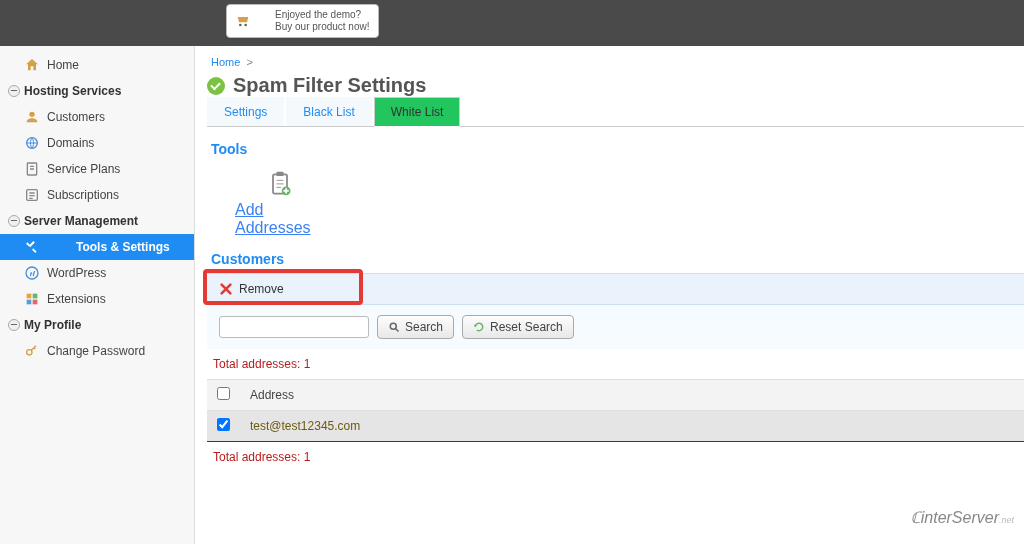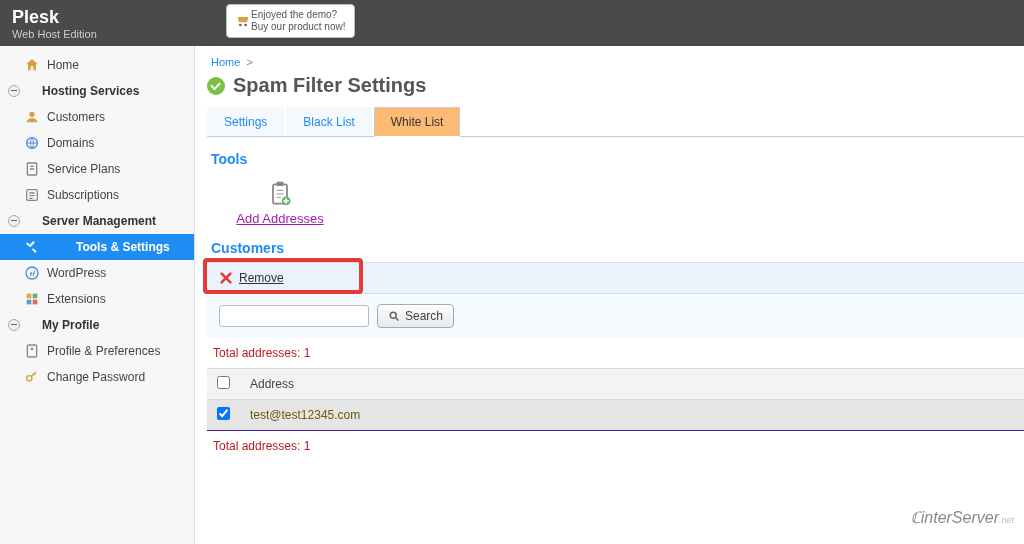--- a/index.html
+++ b/index.html
@@ -2,56 +2,56 @@
 <html><head>
   <meta charset="utf-8">
   <style>
     * { margin: 0; padding: 0; box-sizing: border-box; font-family: Arial, Helvetica, sans-serif; }
     body { background: #fff; font-size: 12px; color: #333; width: 1024px; height: 544px; overflow: hidden; position: relative; }
 
     .header { background: #4a4a4a; height: 46px; display: flex; align-items: center; padding: 0 12px; position: relative; }
     .brand-title { color: #fff; font-size: 18px; font-weight: bold; }
     .brand-sub { color: #ccc; font-size: 11px; }
     .brand { display: flex; flex-direction: column; }
-    .promo { position: absolute; left: 226px; top: 4px; background: #fff; border: 1px solid #bbb; border-radius: 4px; padding: 4px 8px; display: flex; align-items: center; gap: 0; box-shadow: 0 1px 2px rgba(0,0,0,0.1); }
+    .promo { position: absolute; left: 226px; top: 4px; background: #fff; border: 1px solid #bbb; border-radius: 4px; padding: 4px 8px; display: flex; align-items: center; gap: 24px; box-shadow: 0 1px 2px rgba(0,0,0,0.1); }
     .promo-text { font-size: 10px; color: #555; line-height: 1.2; }
 
     .layout { display: flex; height: calc(100% - 46px); }
     .sidebar { width: 195px; background: #f7f7f7; border-right: 1px solid #ddd; padding-top: 6px; }
     .main { flex: 1; padding: 10px 0 0 12px; position: relative; }
 
     .side-item { display: flex; align-items: center; gap: 7px; padding: 5px 10px 5px 24px; color: #444; cursor: pointer; font-size: 12px; }
     .side-item.active { background: #1e8cf2; color: #fff; font-weight: bold; gap: 36px; }
-    .side-group { display: flex; align-items: center; gap: 22px; padding: 6px 10px 6px 8px; font-weight: bold; color: #333; font-size: 12px; }
+    .side-group { display: flex; align-items: center; gap: 4px; padding: 6px 10px 6px 8px; font-weight: bold; color: #333; font-size: 12px; }
     .collapse-btn { width: 12px; height: 12px; border: 1px solid #aaa; border-radius: 50%; background: #f0f0f0; position: relative; }
     .collapse-btn::after { content: ''; position: absolute; left: 2px; top: 4px; width: 6px; height: 1px; background: #666; }
 
     .ico { width: 16px; height: 16px; display: inline-flex; align-items: center; justify-content: center; }
 
     .breadcrumb { font-size: 11px; color: #888; padding: 0 0 6px 4px; }
     .breadcrumb a { color: #1e8cf2; text-decoration: none; }
 
-    .page-title-row { display: flex; align-items: center; gap: 8px; margin-bottom: 10px; }
+    .page-title-row { display: flex; align-items: center; gap: 8px; }
     .page-title { font-size: 20px; font-weight: bold; color: #555; }
     .check-ico { width: 18px; height: 18px; border-radius: 50%; background: #7bc142; position: relative; }
     .check-ico::after { content: ''; position: absolute; left: 4px; top: 5px; width: 7px; height: 4px; border-left: 2px solid #fff; border-bottom: 2px solid #fff; transform: rotate(-45deg); }
 
     .tabs { display: flex; border-bottom: 1px solid #ccc; }
     .tab { padding: 7px 16px; font-size: 12px; color: #1e8cf2; cursor: pointer; border: 1px solid transparent; border-bottom: none; background: #f4f9fe; margin-right: 2px; }
-    .tab.active { background: #fdba74; border: 1px solid #ccc; border-bottom: 1px solid #fff; margin-bottom: -1px; color: #333; }
+    .tab.active { background: #22c55e; border: 1px solid #ccc; border-bottom: 1px solid #fff; margin-bottom: -1px; color: #333; }
 
     .section-title { color: #1e8cf2; font-weight: bold; font-size: 14px; margin: 14px 0 6px 4px; }
 
     .tools { padding: 6px 0 0 28px; }
     .tool-btn { display: flex; flex-direction: column; align-items: center; gap: 4px; cursor: pointer; width: 90px; }
-    .tool-btn a { color: #a21caf; text-decoration: underline; font-size: 13px; }
+    .tool-btn a { color: #3b82f6; text-decoration: underline; font-size: 16px; }
     .clipboard-ico { width: 28px; height: 28px; }
     .remove-x { width: 14px; height: 14px; }
     .addresses-container { border-top: 1px solid #cde0ef; background: #eaf3fb; padding: 0; margin-right: 0; }
-    .remove-full { display:flex; align-items:center; gap:6px; padding:8px 12px; background:#eaf3fb; border-bottom:1px solid #cde0ef;text-decoration:underline; }
+    .remove-full { display:flex; align-items:center; gap:6px; padding:8px 12px; background:#eaf3fb; border-bottom:1px solid #cde0ef; }
 
     .search-row { display: flex; align-items: center; gap: 8px; padding: 10px 12px; background: #f6fbff; }
     .search-input { width: 150px; border: 1px solid #bbb; border-radius: 3px; padding: 3px 6px; font-size: 12px; }
     .btn { border: 1px solid #aaa; border-radius: 4px; background: linear-gradient(#fdfdfd, #e8e8e8); padding: 4px 10px; font-size: 12px; cursor: pointer; display: inline-flex; align-items: center; gap: 5px; color: #444; }
     .mag-ico { width: 12px; height: 12px; }
     .reset-ico { width: 12px; height: 12px; }
 
     .total { padding: 8px 6px; color: #b91c1c; font-size: 12px; }
 
     .table { width: 100%; border-collapse: collapse; }
@@ -61,24 +61,20 @@
     .checkbox-cell { width: 28px; }
 
     .footer-logo { position: absolute; right: 10px; bottom: 16px; font-size: 16px; color: #888; font-style: italic; }
 
     .highlight-box { position: absolute; border: 4px solid #e53935; border-radius: 4px; pointer-events: none; }
   </style>
 </head>
 <body>
 
 <div class="header">
-  <div class="brand">
-    <span class="brand-title">Plesk</span>
-    <span class="brand-sub">Web Host Edition</span>
-  </div>
   <div class="promo">
     <span class="ico">
       <svg viewBox="0 0 24 24" width="22" height="22">
           <path fill="#d4a048" d="M4 6h16l-2 8H6z"></path>
           <circle cx="8" cy="18" r="2" fill="#666"></circle>
           <circle cx="16" cy="18" r="2" fill="#666"></circle>
         </svg>
     </span>
     <div class="promo-text">
       <div>Enjoyed the demo?</div>
@@ -169,29 +165,20 @@
             <rect x="4" y="13" width="7" height="7" fill="#5a9bd5"></rect>
             <rect x="13" y="13" width="7" height="7" fill="#d96b6b"></rect>
           </svg>
         </span>
       <span>Extensions</span>
     </div>
 
     <div class="side-group">
       <span class="collapse-btn"></span>
       <span>My Profile</span>
-    </div>
-    <div class="side-item">
-      <span class="ico">
-          <svg viewBox="0 0 24 24" width="16" height="16">
-            <rect x="5" y="3" width="14" height="18" rx="2" fill="none" stroke="#888" stroke-width="2"></rect>
-            <circle cx="12" cy="9" r="2" fill="#888"></circle>
-          </svg>
-        </span>
-      <span>Profile &amp; Preferences</span>
     </div>
     <div class="side-item">
       <span class="ico">
           <svg viewBox="0 0 24 24" width="16" height="16">
             <circle cx="8" cy="14" r="4" fill="none" stroke="#d4a048" stroke-width="2"></circle>
             <path stroke="#d4a048" stroke-width="2" d="M11 11l7-7M15 7l2 2"></path>
           </svg>
         </span>
       <span>Change Password</span>
     </div>
@@ -246,20 +233,27 @@
     </div>
 
     <div class="search-row">
       <input class="search-input" type="text" style="">
       <button class="btn">
         <span class="mag-ico"><svg viewBox="0 0 16 16" width="12" height="12">
               <circle cx="7" cy="7" r="4" fill="none" stroke="#666" stroke-width="2"></circle>
               <path stroke="#666" stroke-width="2" d="M10 10l4 4"></path>
             </svg></span>
         <span>Search</span>
+      </button>
+      <button class="btn">
+        <span class="reset-ico"><svg viewBox="0 0 16 16" width="12" height="12">
+              <path fill="none" stroke="#6bb56b" stroke-width="2" d="M3 8a5 5 0 1 1 2 4"></path>
+              <path fill="#6bb56b" d="M3 8l-2-3h4z"></path>
+            </svg></span>
+        <span>Reset Search</span>
       </button>
     </div>
 
     <div class="total">Total addresses: 1</div>
 
     <table class="table">
       <thead>
         <tr>
           <th class="checkbox-cell"><input type="checkbox" style=""></th>
           <th>Address</th>

